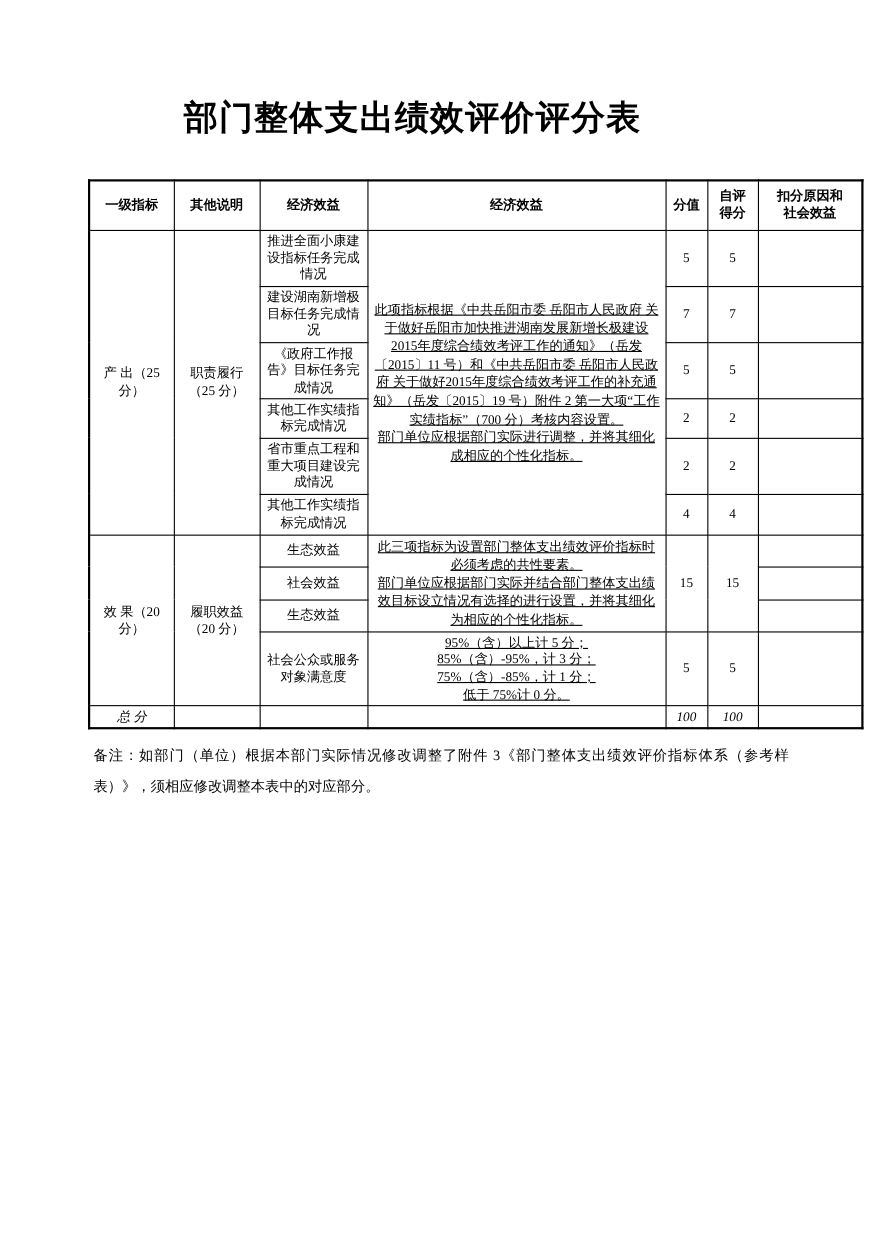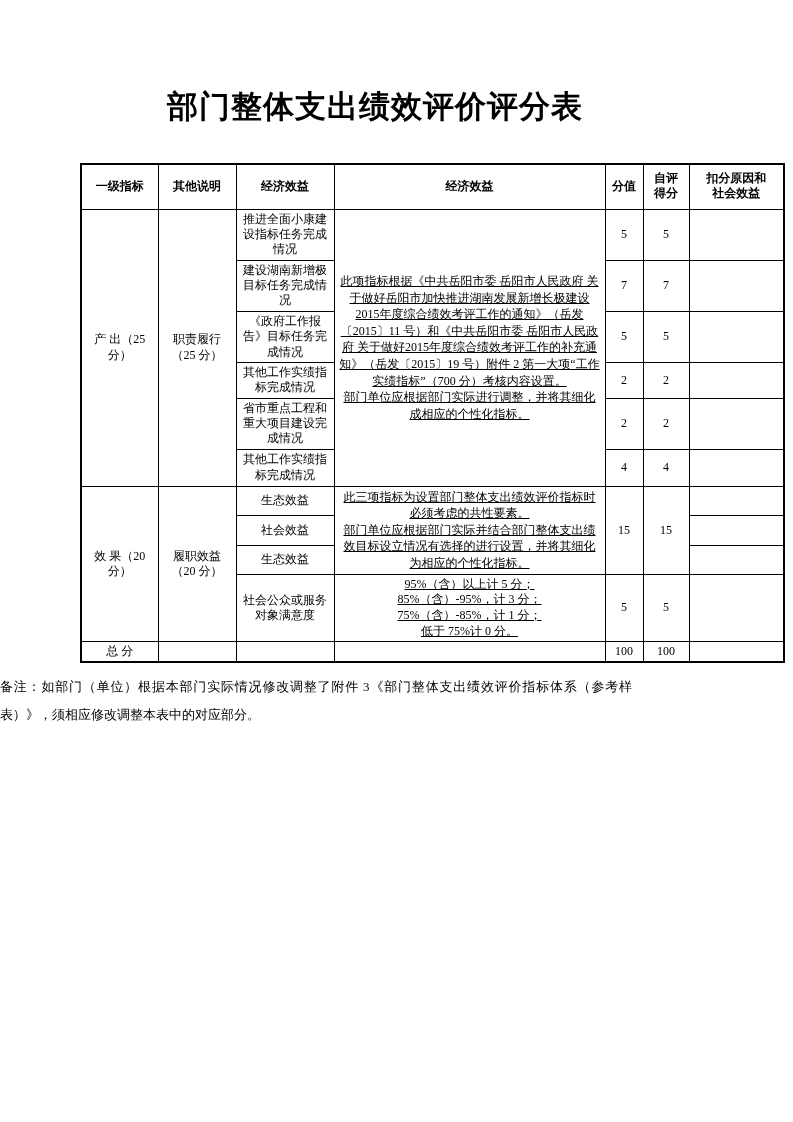--- a/index.html
+++ b/index.html
@@ -58,37 +58,38 @@
   .r1      { height: 48px; }
   .r2      { height: 48px; }
   .r3      { height: 45px; }
   .r4      { height: 32px; }
   .r5      { height: 43px; }
   .r6      { height: 37px; }
   .r7      { height: 29px; }
   .r8      { height: 30px; }
   .r9      { height: 29px; }
   .r10     { height: 61px; }
-  .r-total { height: 17px; }
+  .r-total { height: 17px; font-style: italic; }
 
   .al { text-align: left; padding-left: 7px; }
   .pre { white-space: pre-line; font-family: Liberation Mono, monospace; }
   .crit {
     text-align: left;
     vertical-align: middle;
     white-space: pre-line;
     padding: 3px 6px;
     line-height: 1.38;
     text-decoration: underline;
   }
   .crit-sm { line-height: 1.3; }
   .bold { font-weight: bold; }
 
   .note {
     width: 632px;
+    margin-left: 85px;
     margin-top: 10px;
     font-size: 13px;
     line-height: 28px;
     text-align: justify;
   }
 </style>
 </head>
 <body>
 
 <div class="page">

